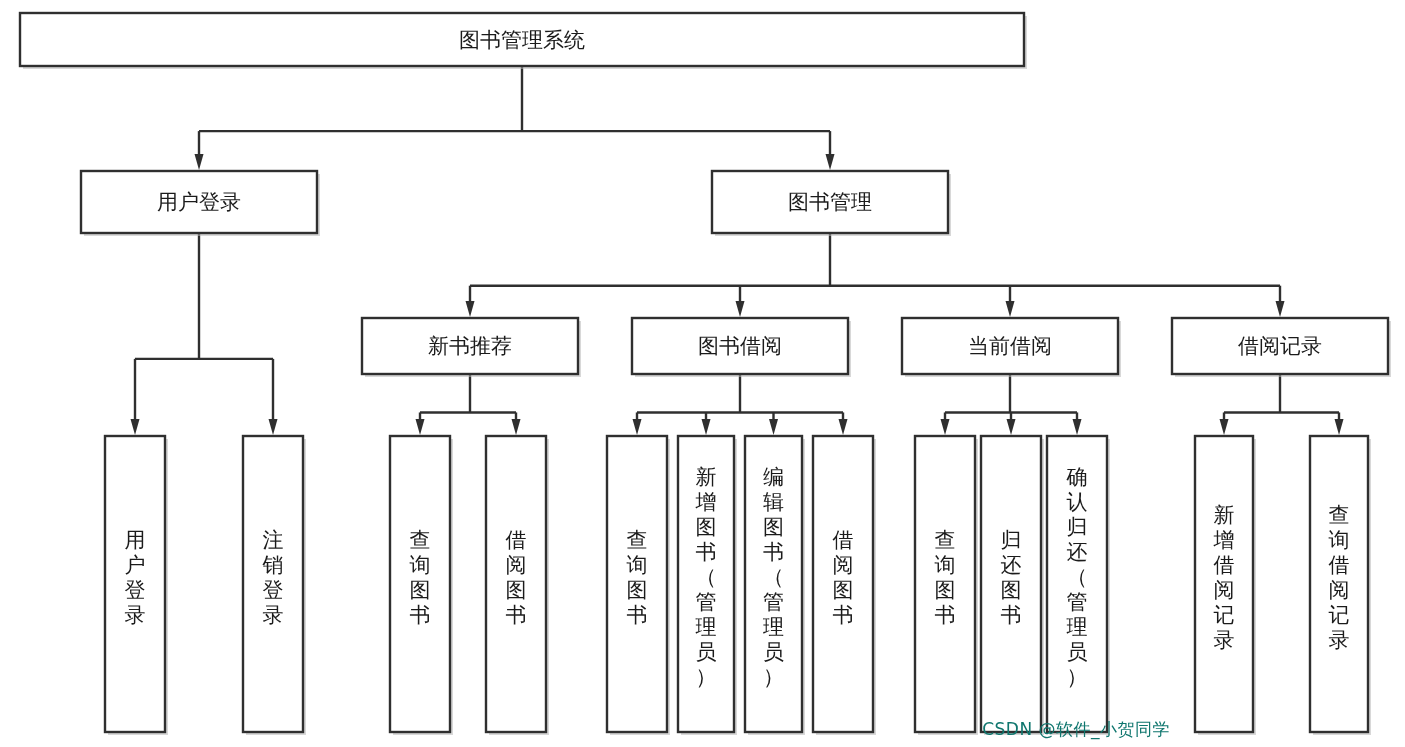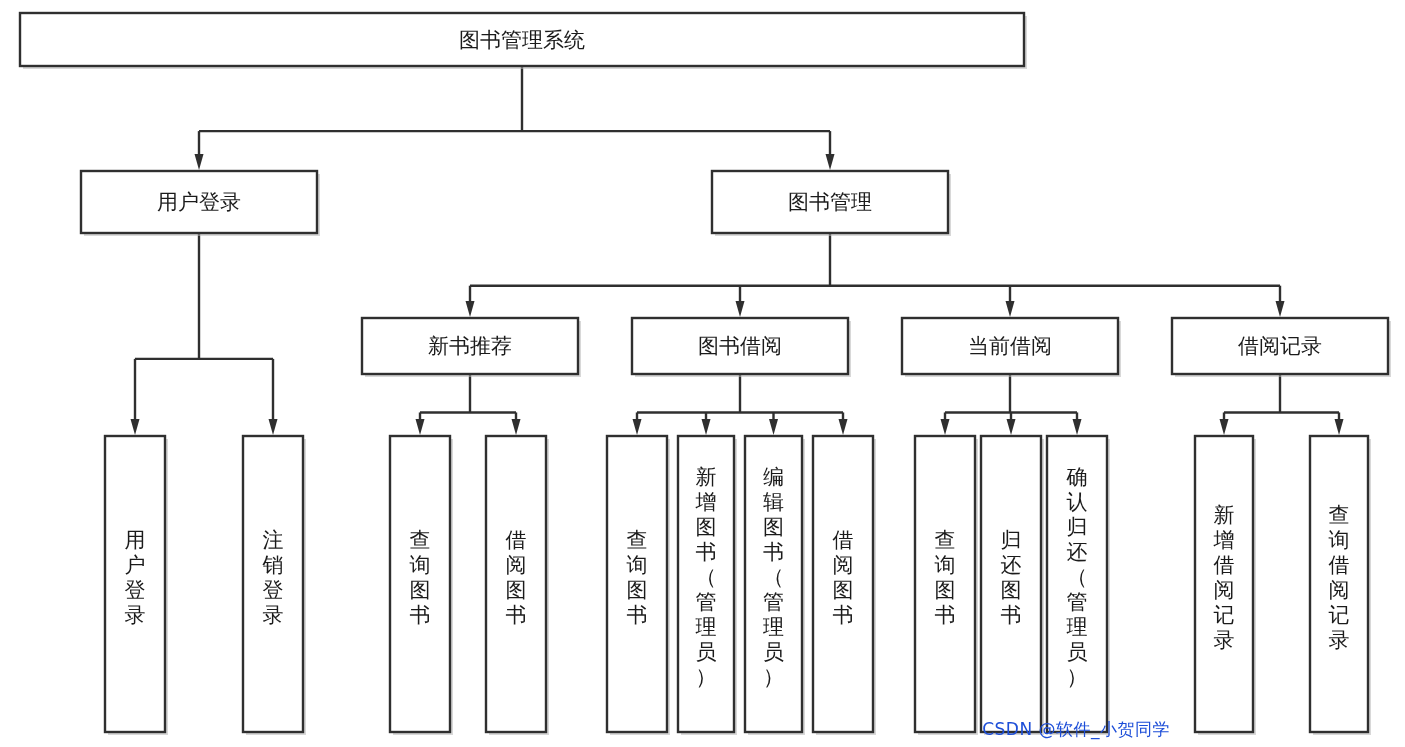--- a/index.html
+++ b/index.html
@@ -58,21 +58,21 @@
     font-size: 21px;
     fill: #1b1b1b;
     text-anchor: middle;
   }
   .watermark {
     position: absolute;
     right: 8px;
     bottom: 6px;
     font-family: "DejaVu Sans", "Liberation Sans", sans-serif;
     font-size: 17px;
-    color: #1d4ed8;
+    color: #0f766e;
     letter-spacing: 0.5px;
     white-space: nowrap;
     user-select: none;
   }
 </style>
 </head>
 <body>
 
 <div id="chart-root">
   <svg id="flowchart" viewBox="0 0 1405 747">

